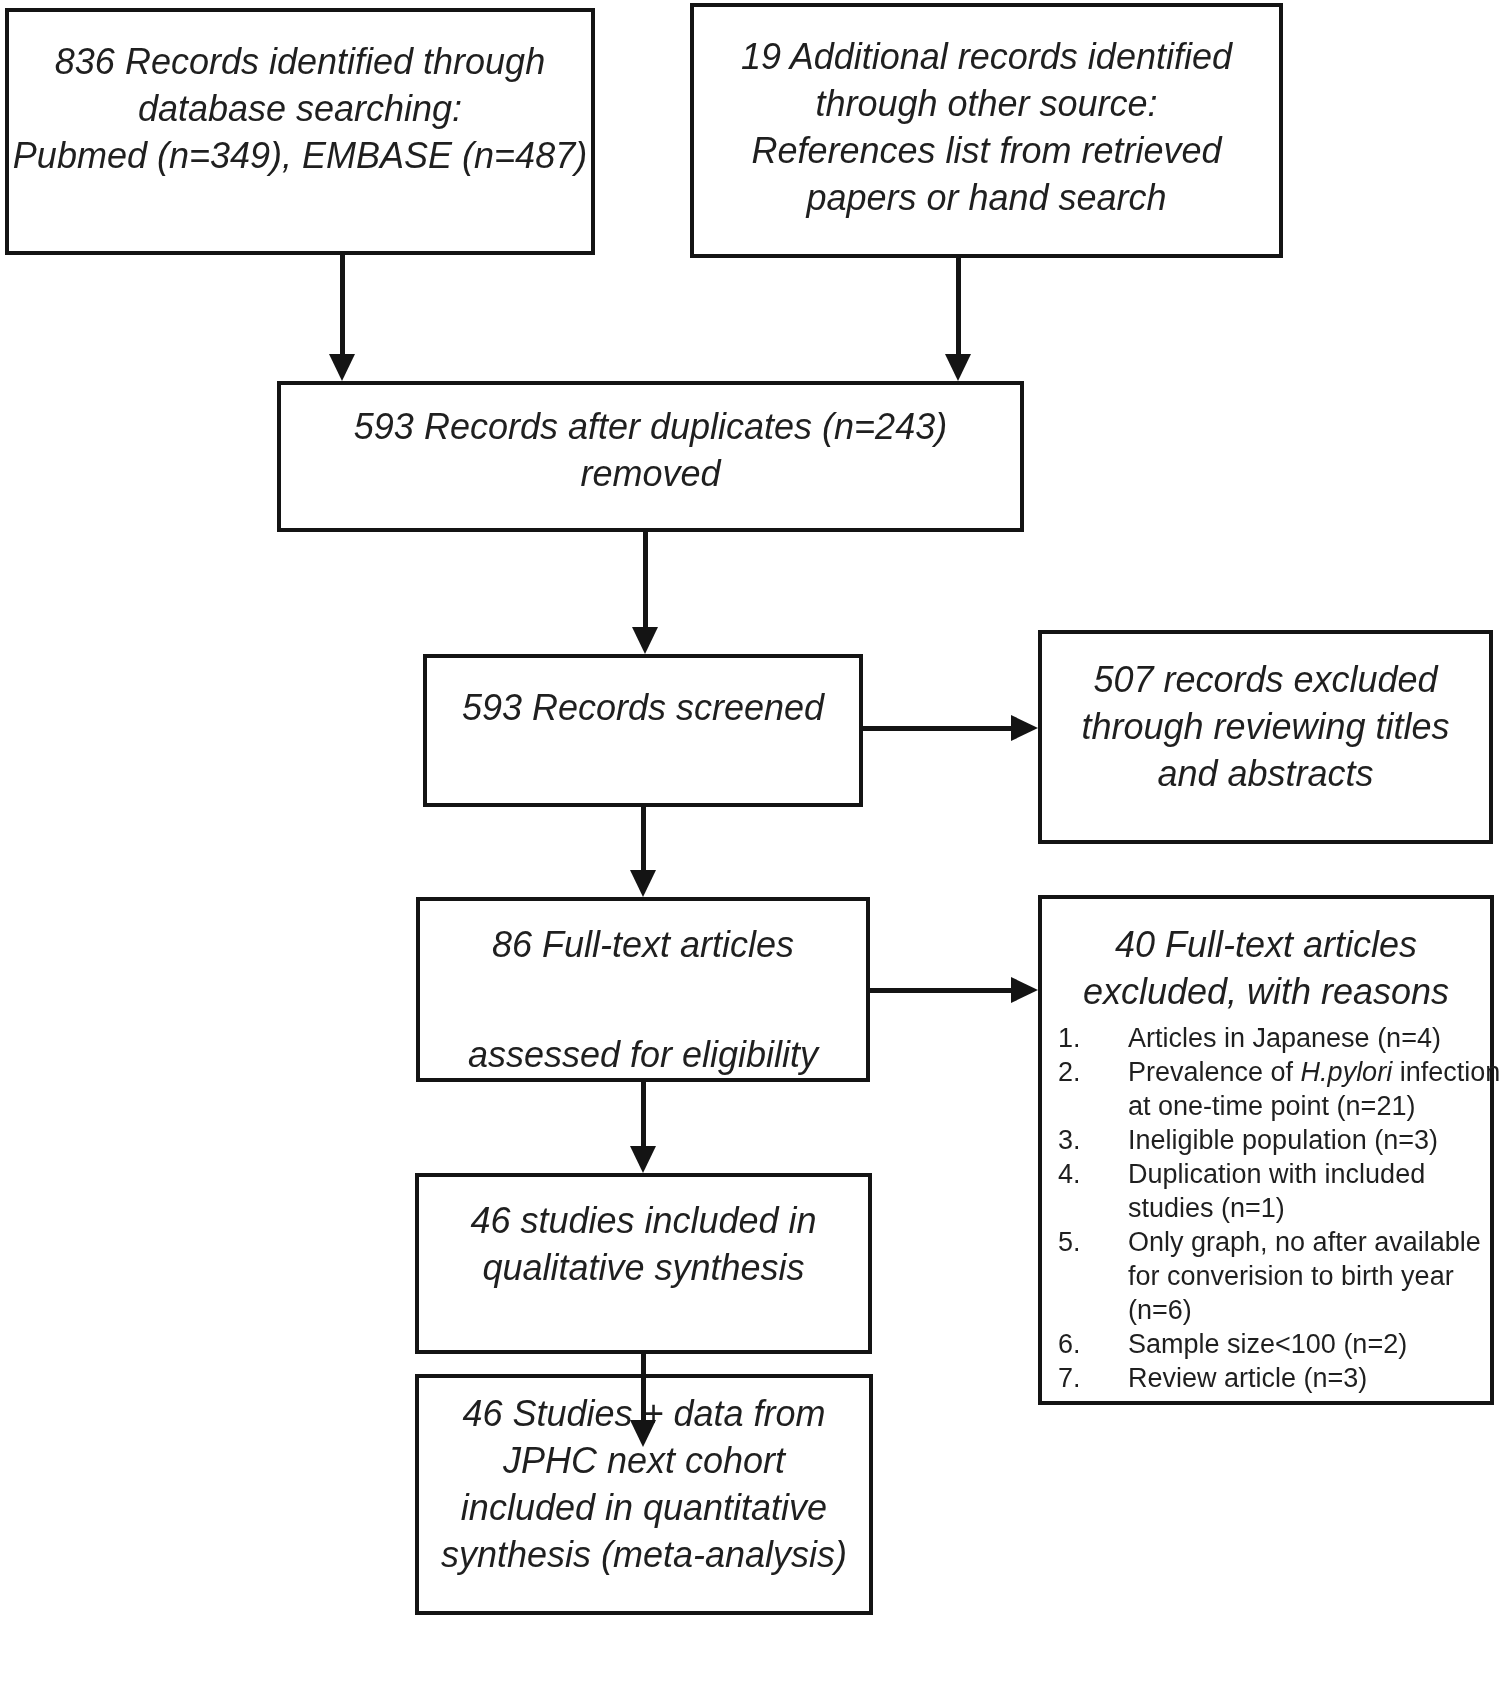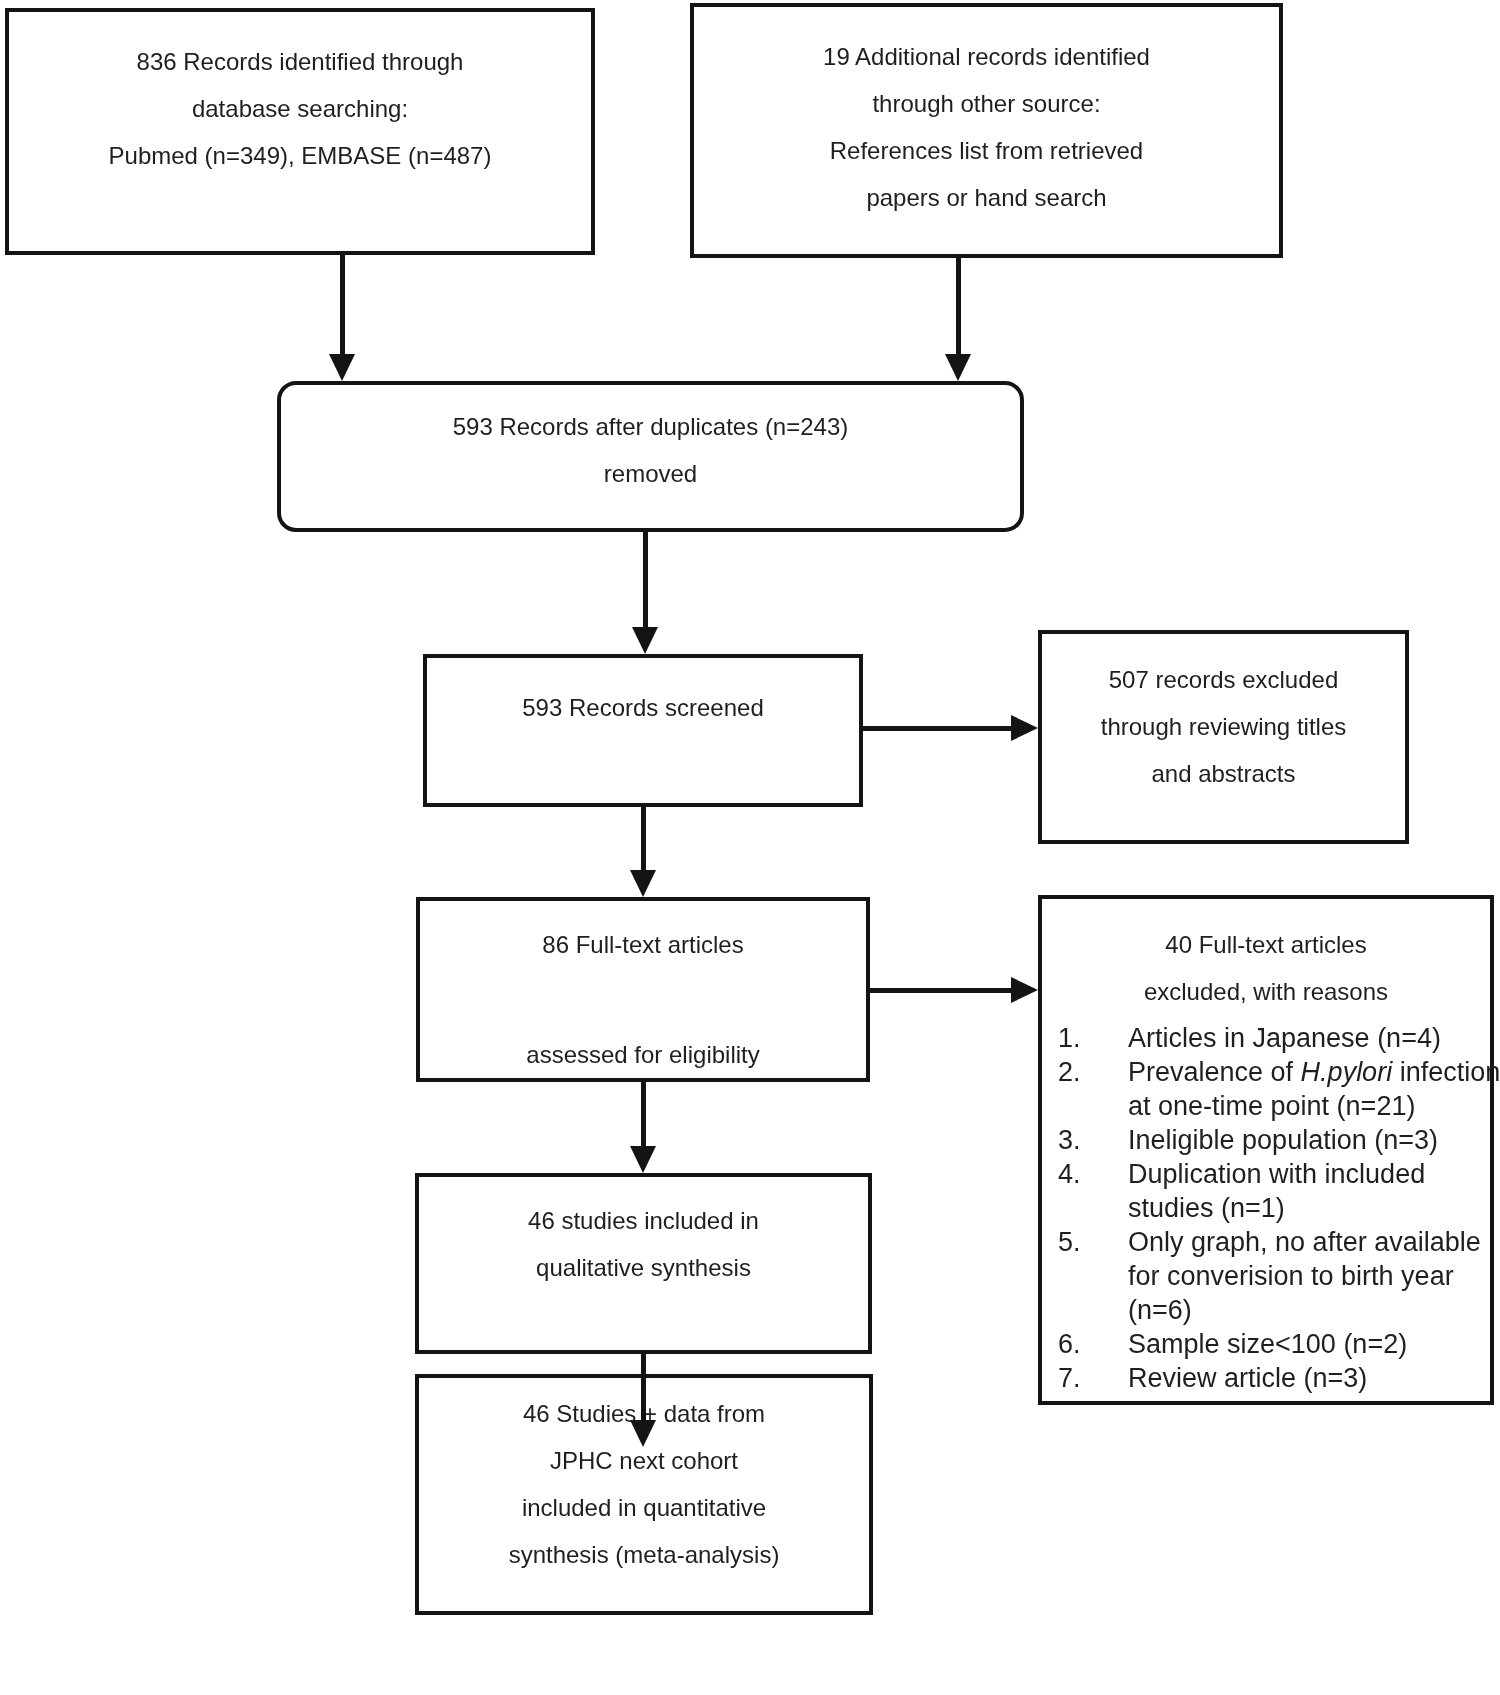--- a/index.html
+++ b/index.html
@@ -20,30 +20,31 @@
     position: absolute;
     border: 4px solid #141414;
     box-sizing: border-box;
     background: #ffffff;
     display: flex;
     flex-direction: column;
     align-items: center;
     text-align: center;
   }
   .fline {
-    font-size: 24px;
+    font-size: 36px;
     line-height: 47px;
     white-space: nowrap;
+    font-style: italic;
   }
   
   #box-identified-db     { left: 5px;    top: 8px;    width: 590px; height: 247px; padding-top: 26px; }
   #box-identified-other  { left: 690px;  top: 3px;    width: 593px; height: 255px; padding-top: 26px; }
-  #box-deduplicated      { left: 277px;  top: 381px;  width: 747px; height: 151px; padding-top: 18px; border-radius: 19px; }
+  #box-deduplicated      { left: 277px;  top: 381px;  width: 747px; height: 151px; padding-top: 18px; }
   #box-screened          { left: 423px;  top: 654px;  width: 440px; height: 153px; padding-top: 26px; }
-  #box-excluded-screen   { left: 1038px; top: 630px;  width: 371px; height: 214px; padding-top: 22px; }
+  #box-excluded-screen   { left: 1038px; top: 630px;  width: 455px; height: 214px; padding-top: 22px; }
   #box-fulltext          { left: 416px;  top: 897px;  width: 454px; height: 185px; padding-top: 20px; justify-content: space-between; }
   #box-excluded-fulltext { left: 1038px; top: 895px;  width: 456px; height: 510px; padding-top: 22px; align-items: stretch; text-align: left; }
   #box-qualitative       { left: 415px;  top: 1173px; width: 457px; height: 181px; padding-top: 20px; }
   #box-quantitative      { left: 415px;  top: 1374px; width: 458px; height: 241px; padding-top: 12px; }
 
   #box-excluded-fulltext .heading-wrap { text-align: center; }
 
   
   .reasons {
     margin-top: 6px;

